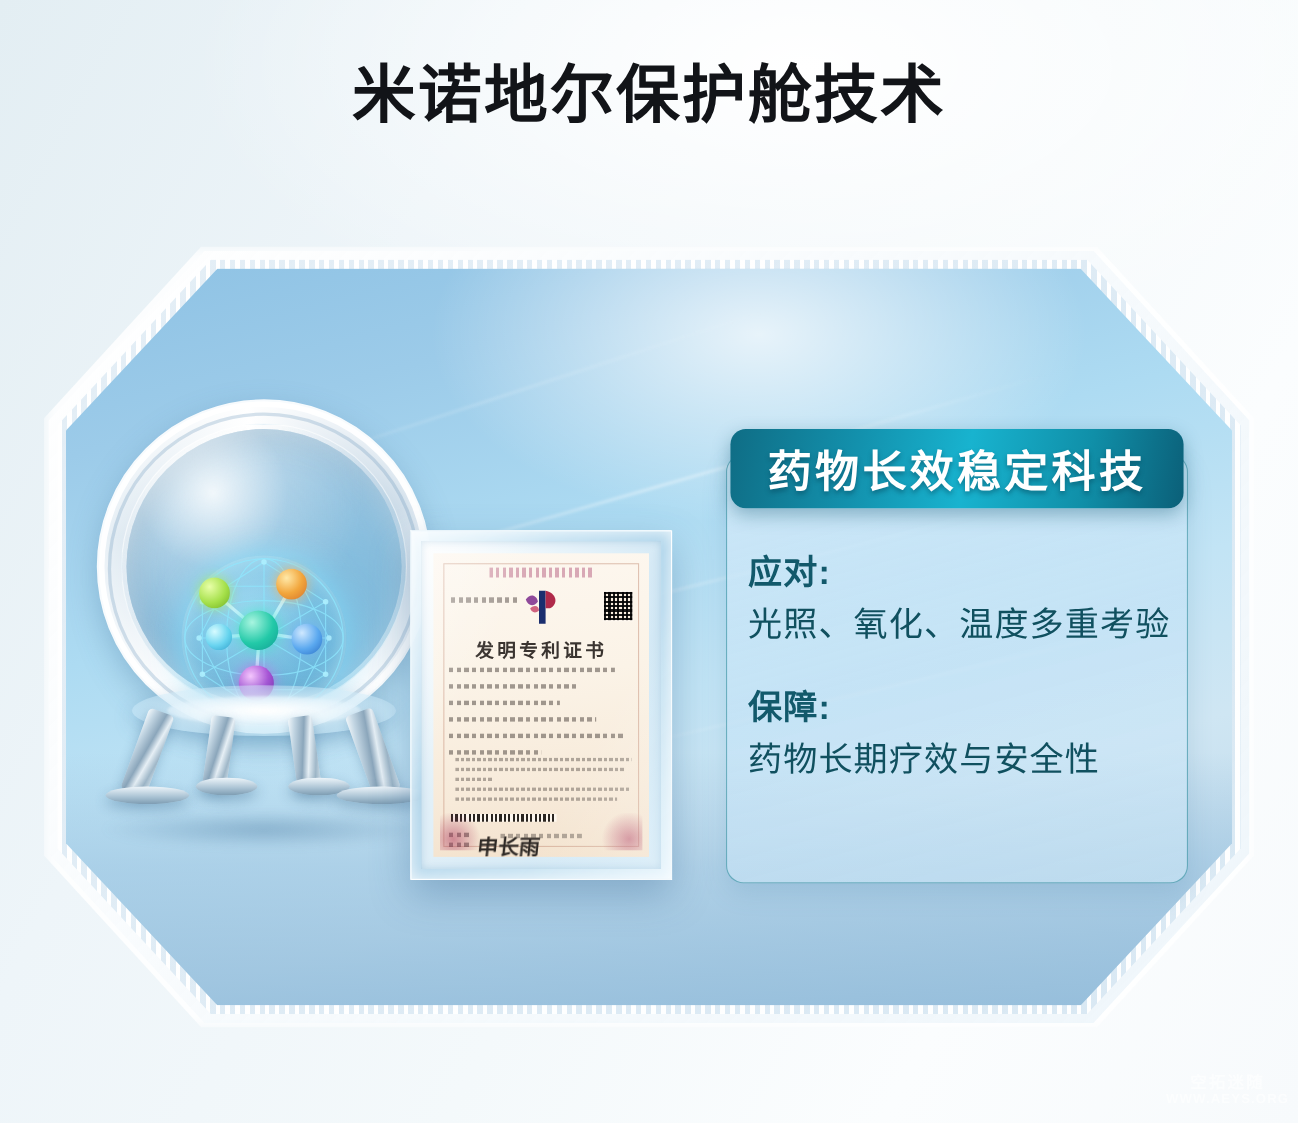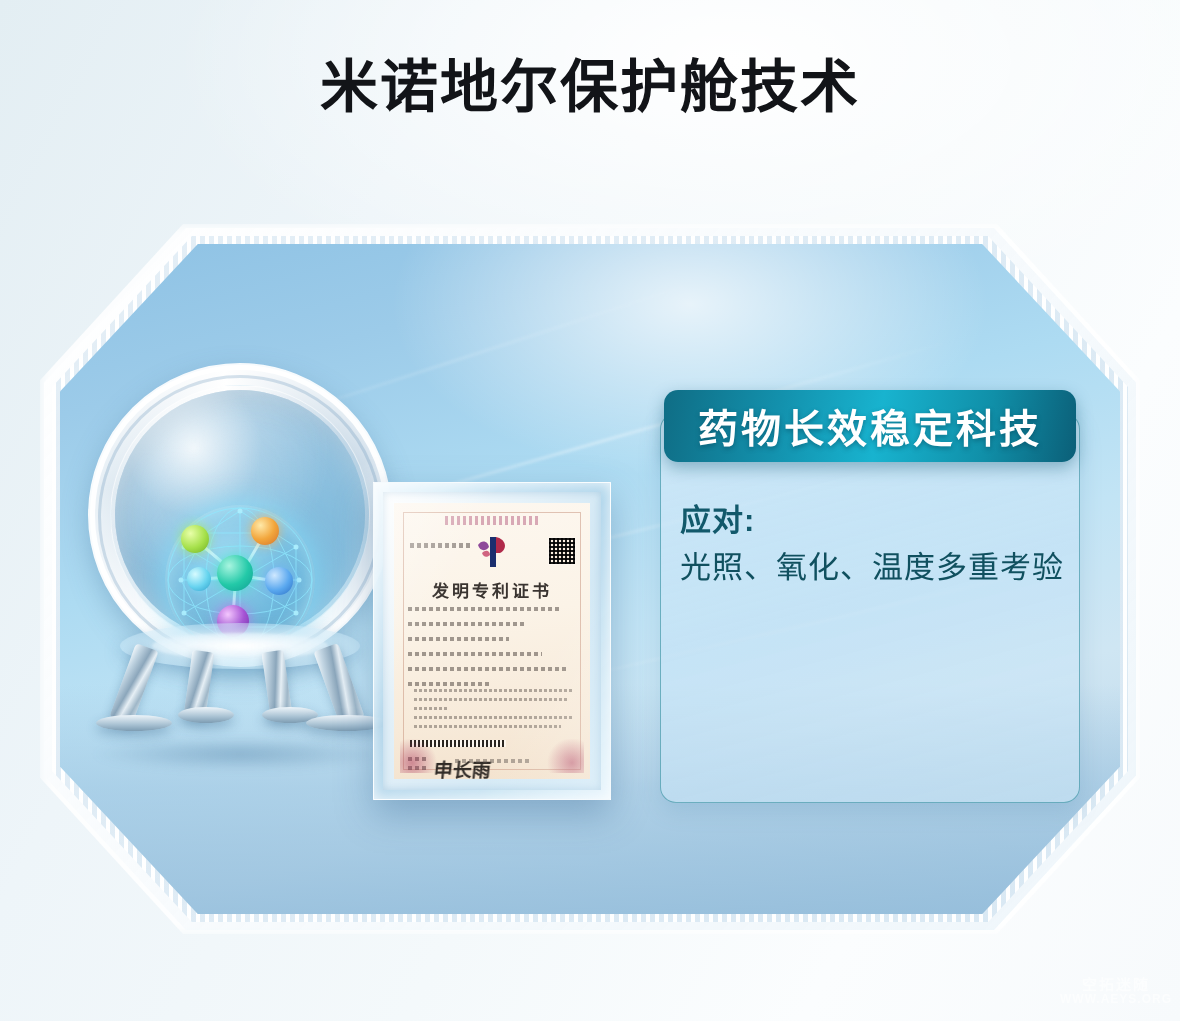--- a/index.html
+++ b/index.html
@@ -494,20 +494,24 @@
 
   <div class="info-badge">
     <span>药物长效稳定科技</span>
   </div>
 
   <div class="info-body">
     <div class="info-group">
       <div class="info-label">应对:</div>
       <div class="info-value">光照、氧化、温度多重考验</div>
     </div>
+    <div class="info-group">
+      <div class="info-label">保障:</div>
+      <div class="info-value">药物长期疗效与安全性</div>
+    </div>
   </div>
 
   <div class="watermark">
     <div class="wm-cn">空拓迷随</div>
     <div class="wm-en">WWW.AEYS.ORG</div>
   </div>
 
 </div>
 
 </body></html>

